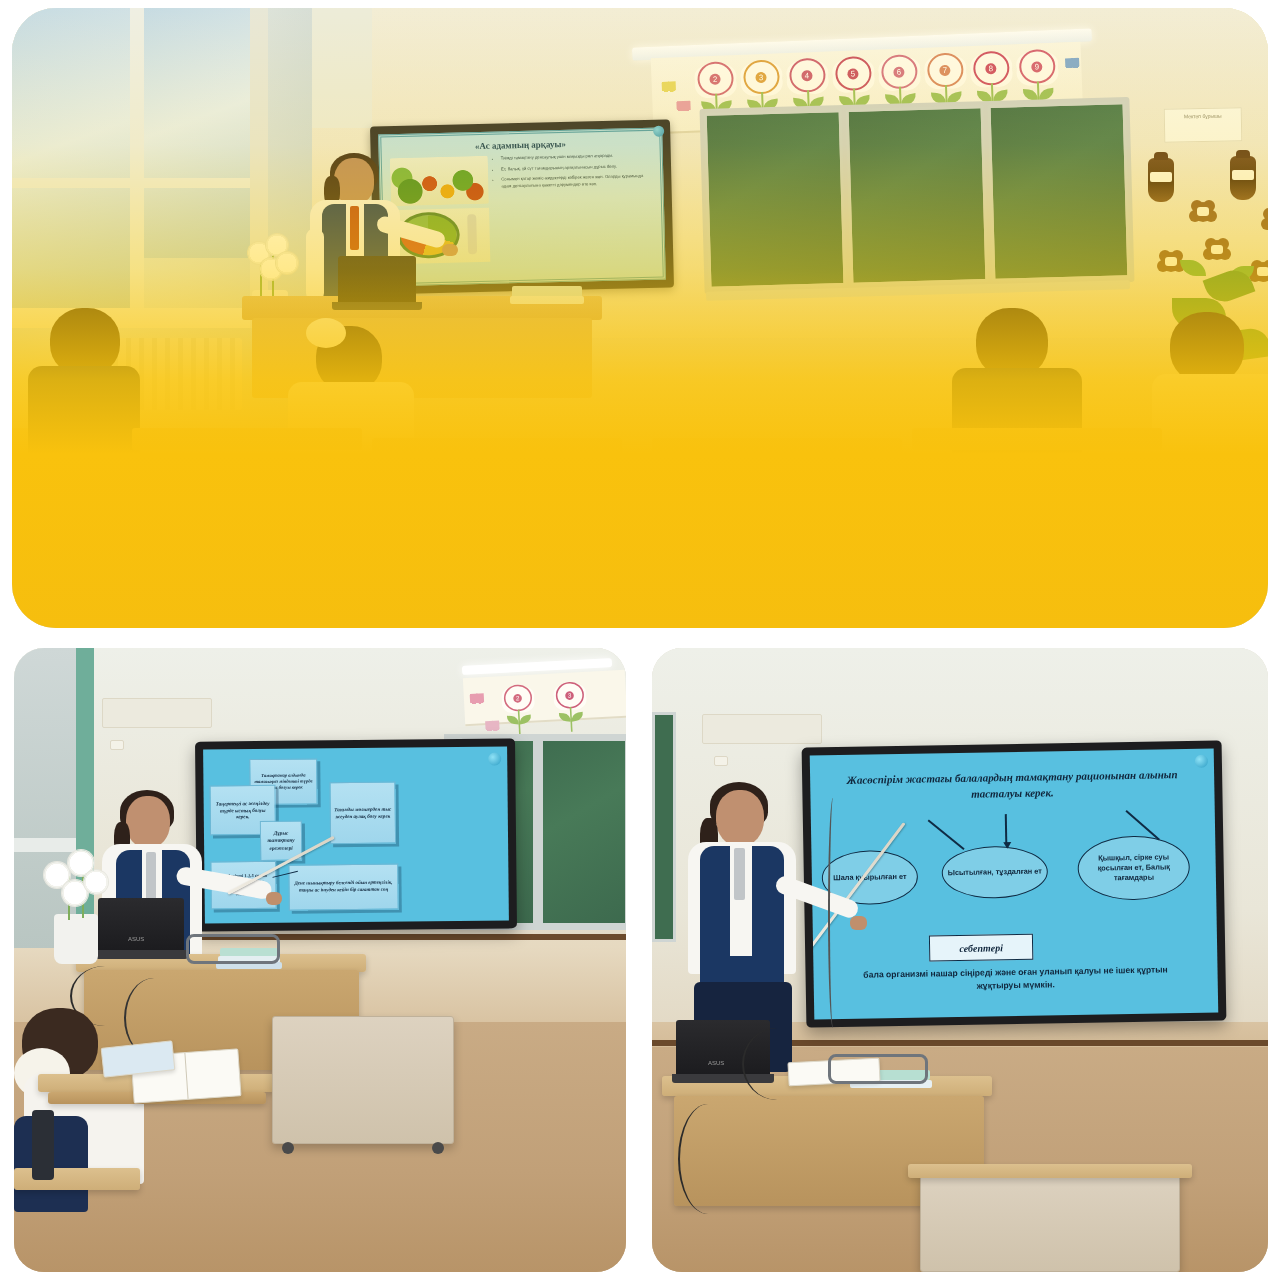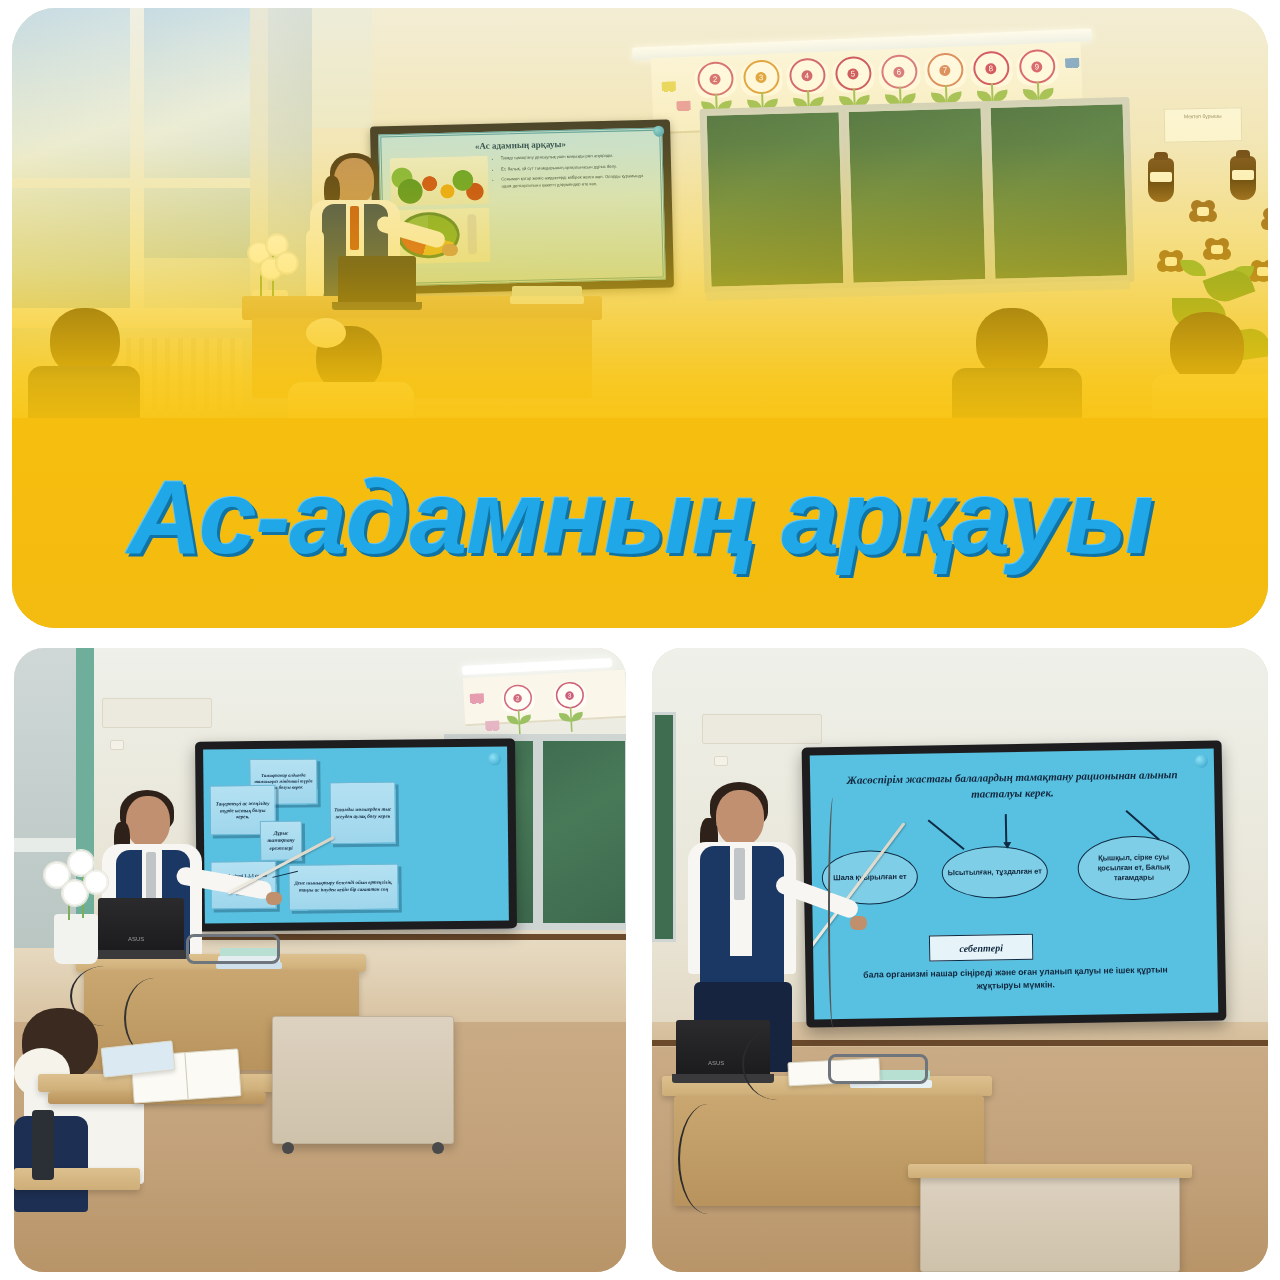--- a/index.html
+++ b/index.html
@@ -663,23 +663,20 @@
         <div class="st-head" style="left:18px;top:0;width:74px;height:72px;"></div>
         <div class="st-body" style="left:0;top:62px;width:132px;height:116px;background:#eee8d9;"></div>
       </div>
 
       <div class="tdesk" style="left:120px;top:420px;width:230px;height:22px;"></div>
       <div class="tdesk" style="left:360px;top:430px;width:250px;height:22px;"></div>
       <div class="tdesk" style="left:640px;top:430px;width:250px;height:22px;"></div>
       <div class="tdesk" style="left:900px;top:420px;width:250px;height:22px;"></div>
 
       <div class="yellow-wash"></div>
-      <div class="title-band">
-        <div class="main-title">Ас-адамның арқауы</div>
-      </div>
     </div>
   </div>
 
   <div class="panel-bl">
     <div class="photo">
       <div class="room-b"></div>
       <div class="b-upperwall"></div>
       <div class="b-baseline" style="top:286px;"></div>
       <div class="b-floor"></div>
 

